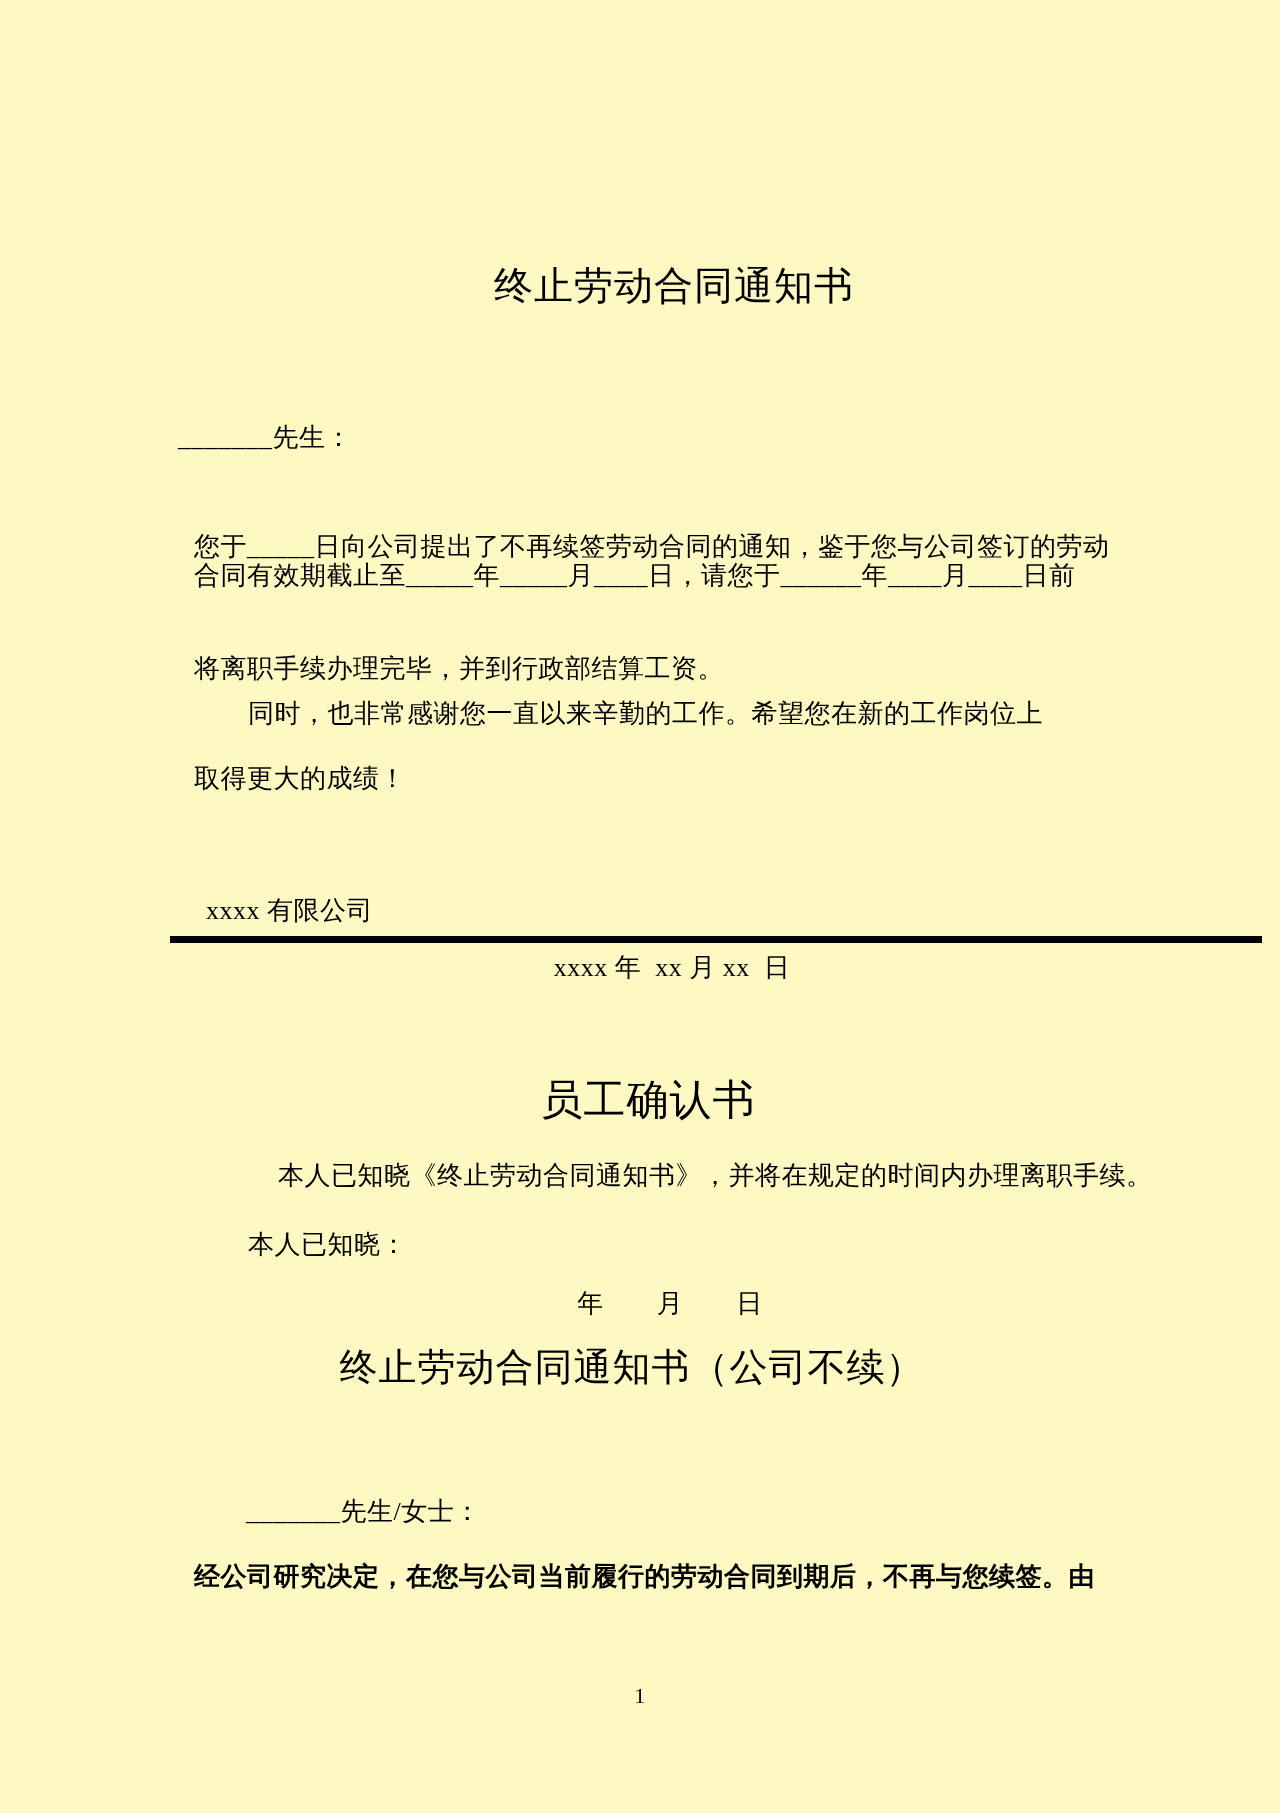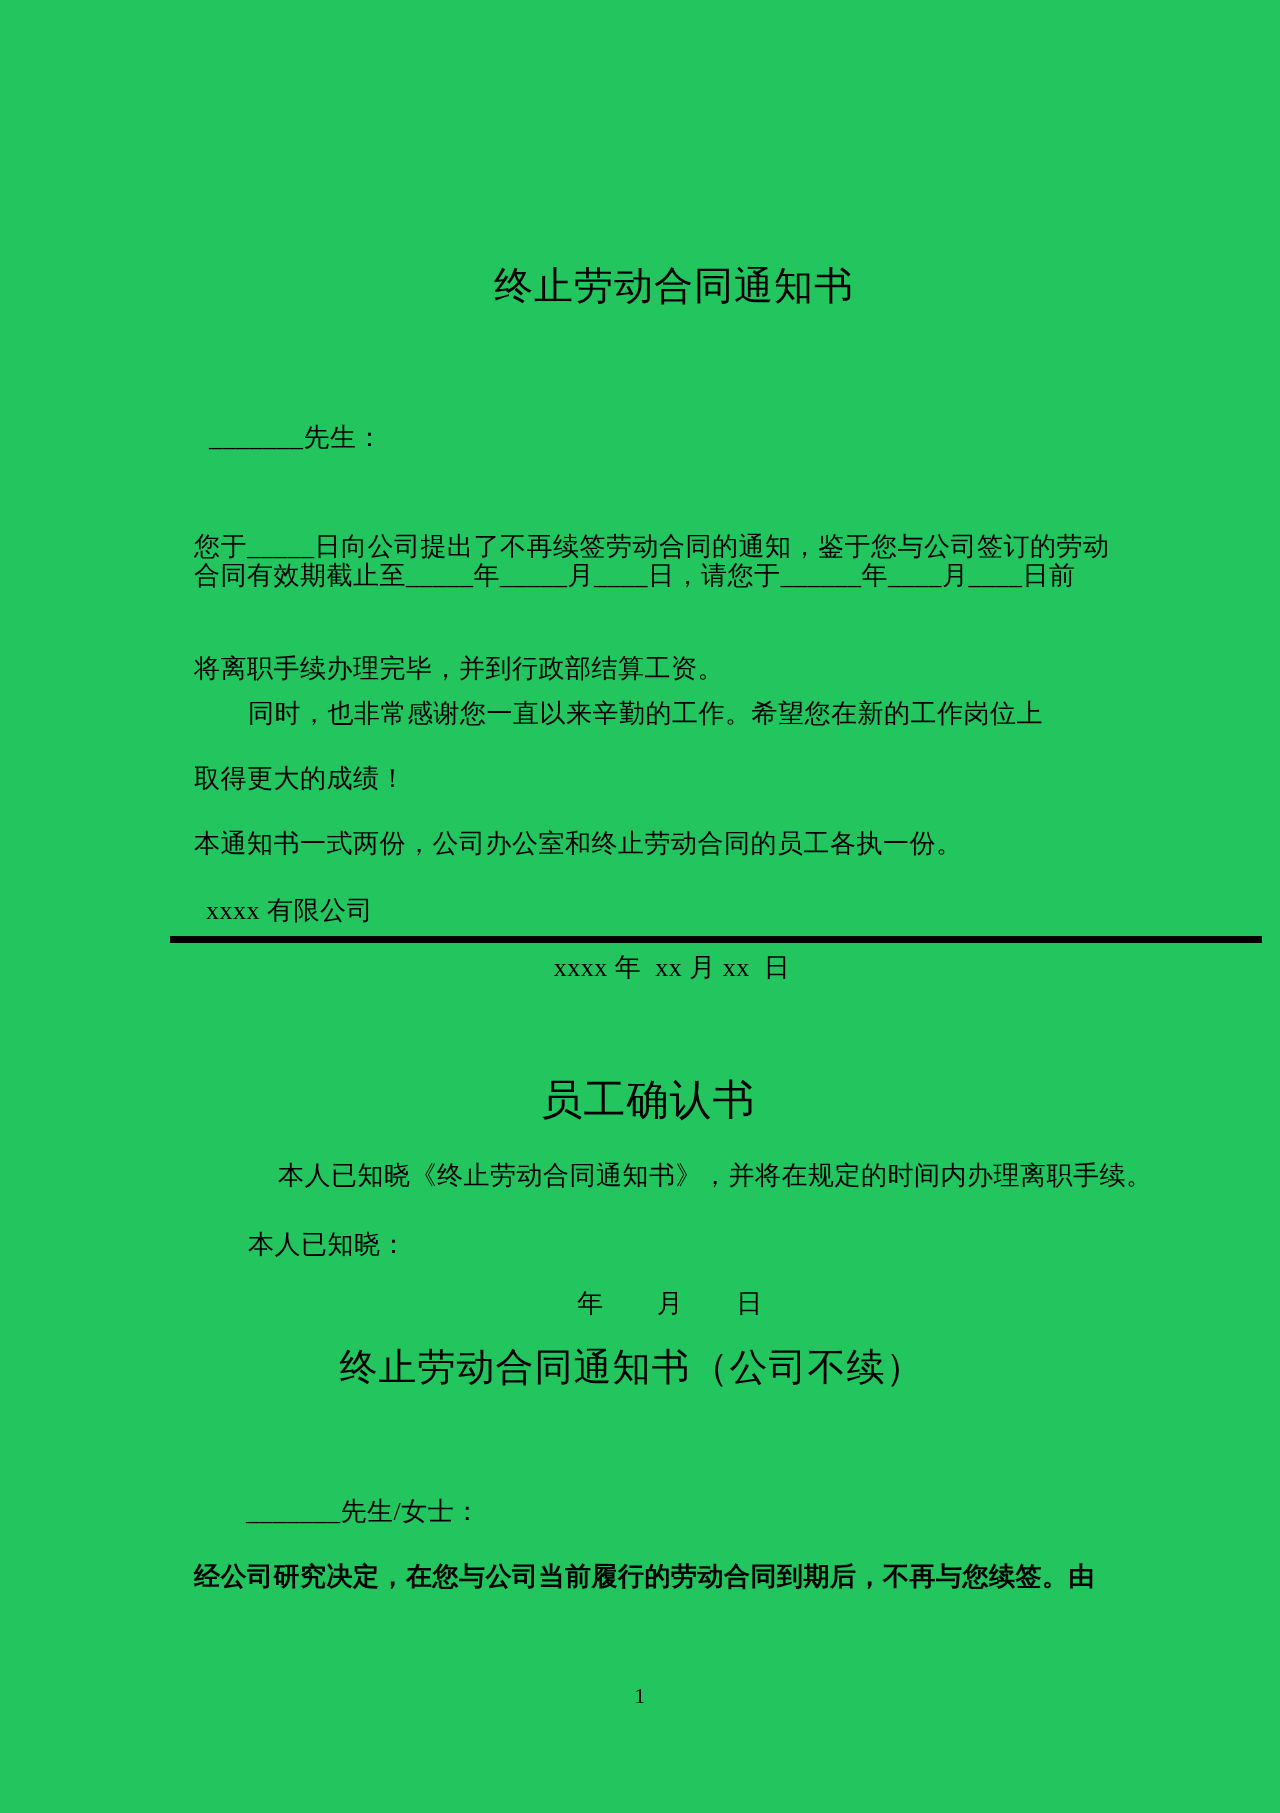--- a/index.html
+++ b/index.html
@@ -1,20 +1,20 @@
 <!DOCTYPE html>
 <html><head>
 <meta charset="utf-8">
 <style>
   html, body { margin: 0; padding: 0; background: #ffffff; }
   .page {
     position: relative;
     width: 1280px;
     height: 1813px;
-    background: #22c55e;
+    background: #fef9c3;
     color: #000000;
     font-family: "Liberation Serif", "DejaVu Serif", serif;
     overflow: hidden;
   }
   .line {
     position: absolute;
     font-size: 26px;
     line-height: 1.3;
     white-space: pre;
     letter-spacing: 0.5px;
@@ -41,33 +41,32 @@
     font-size: 22px;
   }
 </style>
 </head>
 <body>
 
 <div class="page">
 
   <div class="line centered doc-title" style="top: 263px; transform: translateX(34px);">终止劳动合同通知书</div>
 
-  <div class="line" style="top: 421px; left: 209px;">_______先生：</div>
+  <div class="line" style="top: 421px; left: 178px;">_______先生：</div>
 
   <div class="line" style="top: 490px; left: 194px; margin-top: 40px;">您于_____日向公司提出了不再续签劳动合同的通知，鉴于您与公司签订的劳动</div>
 
   <div class="line" style="top: 559px; left: 194px;">合同有效期截止至_____年_____月____日，请您于______年____月____日前</div>
 
   <div class="line" style="top: 628px; left: 194px; margin-top: 24px;">将离职手续办理完毕，并到行政部结算工资。</div>
 
   <div class="line" style="top: 697px; left: 248px; text-align: center;">同时，也非常感谢您一直以来辛勤的工作。希望您在新的工作岗位上</div>
 
   <div class="line" style="top: 762px; left: 194px;">取得更大的成绩！</div>
 
-  <div class="line" style="top: 827px; left: 194px;">本通知书一式两份，公司办公室和终止劳动合同的员工各执一份。</div>
 
   <div class="line" style="top: 894px; left: 206px;">xxxx 有限公司</div>
 
   <div class="divider"></div>
 
   <div class="line centered" style="top: 951px; transform: translateX(32px);">xxxx 年  xx 月 xx  日</div>
 
   <div class="line centered doc-title" style="top: 1075px; font-size: 42px; transform: translateX(8px);">员工确认书</div>
 
   <div class="line" style="top: 1159px; left: 248px; margin-left: 30px;">本人已知晓《终止劳动合同通知书》，并将在规定的时间内办理离职手续。</div>

